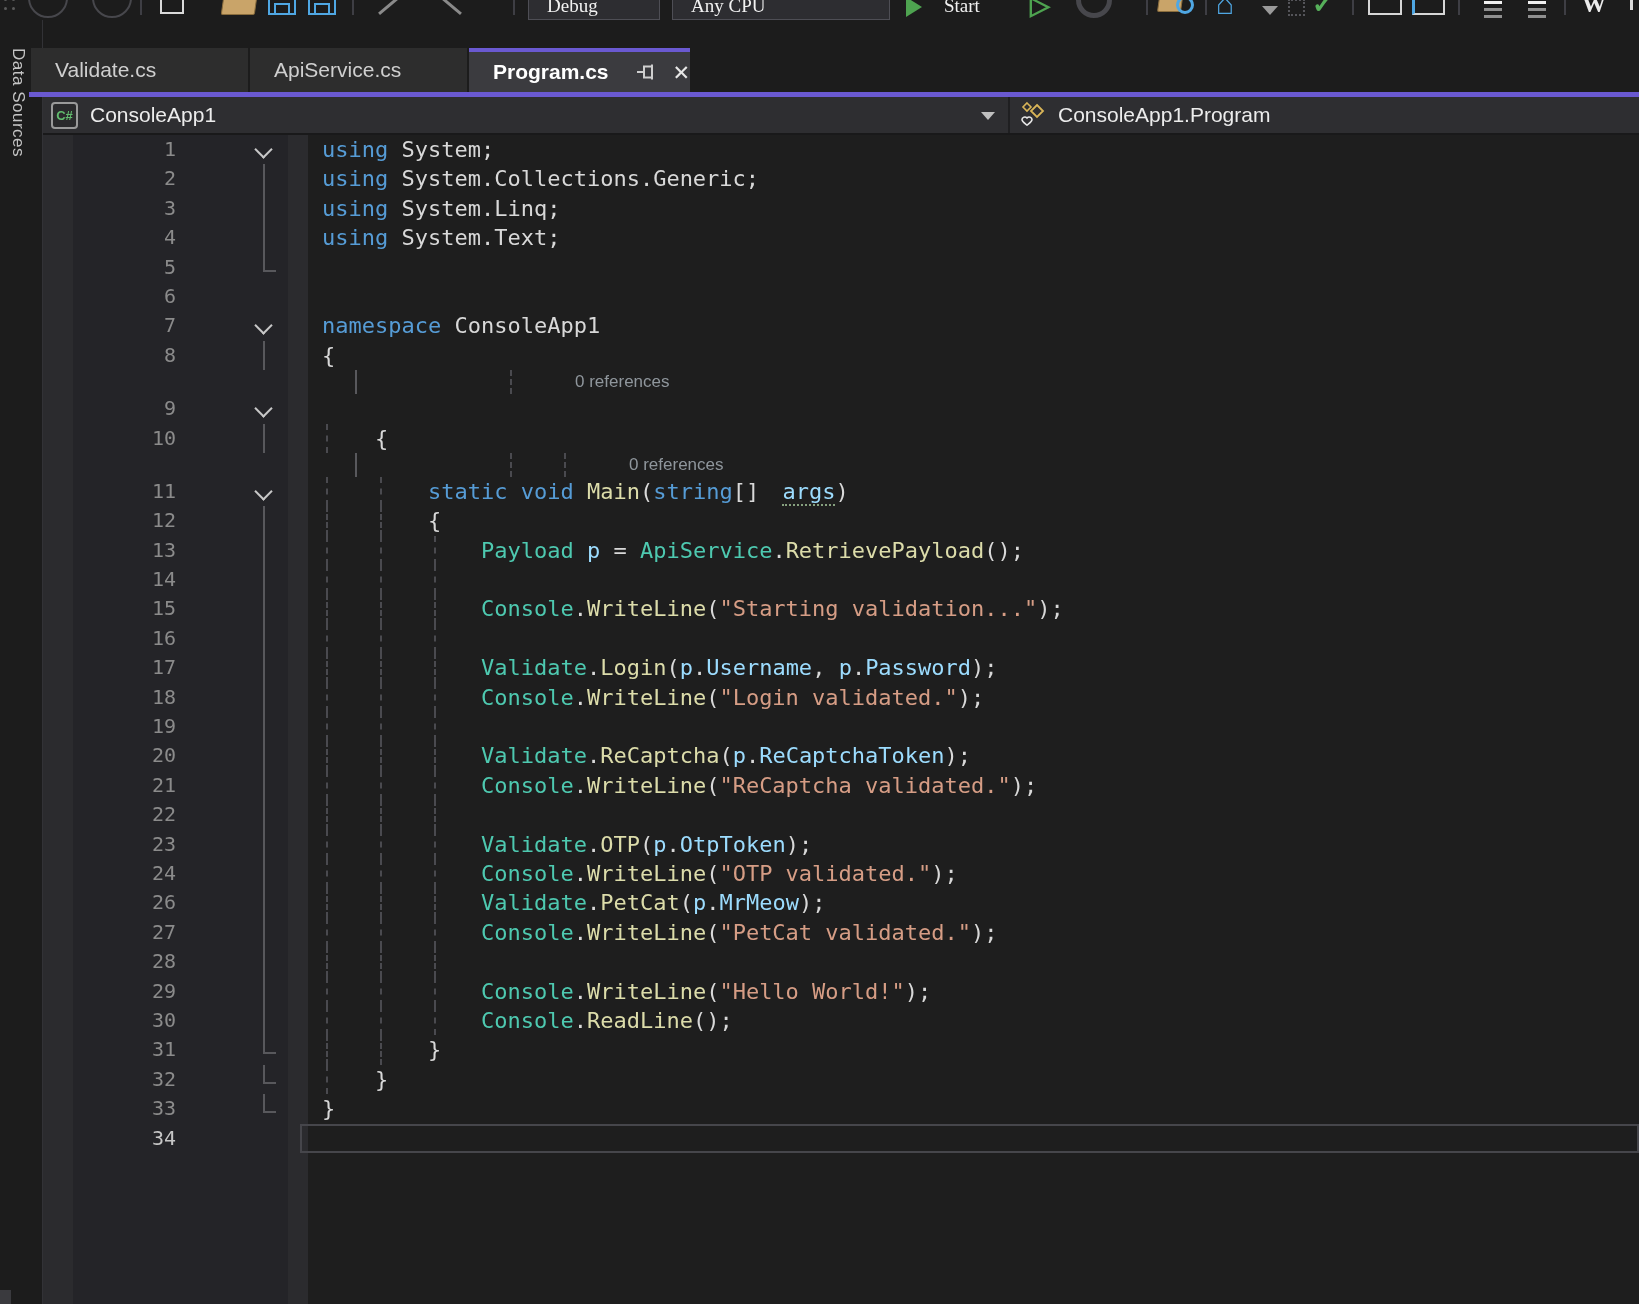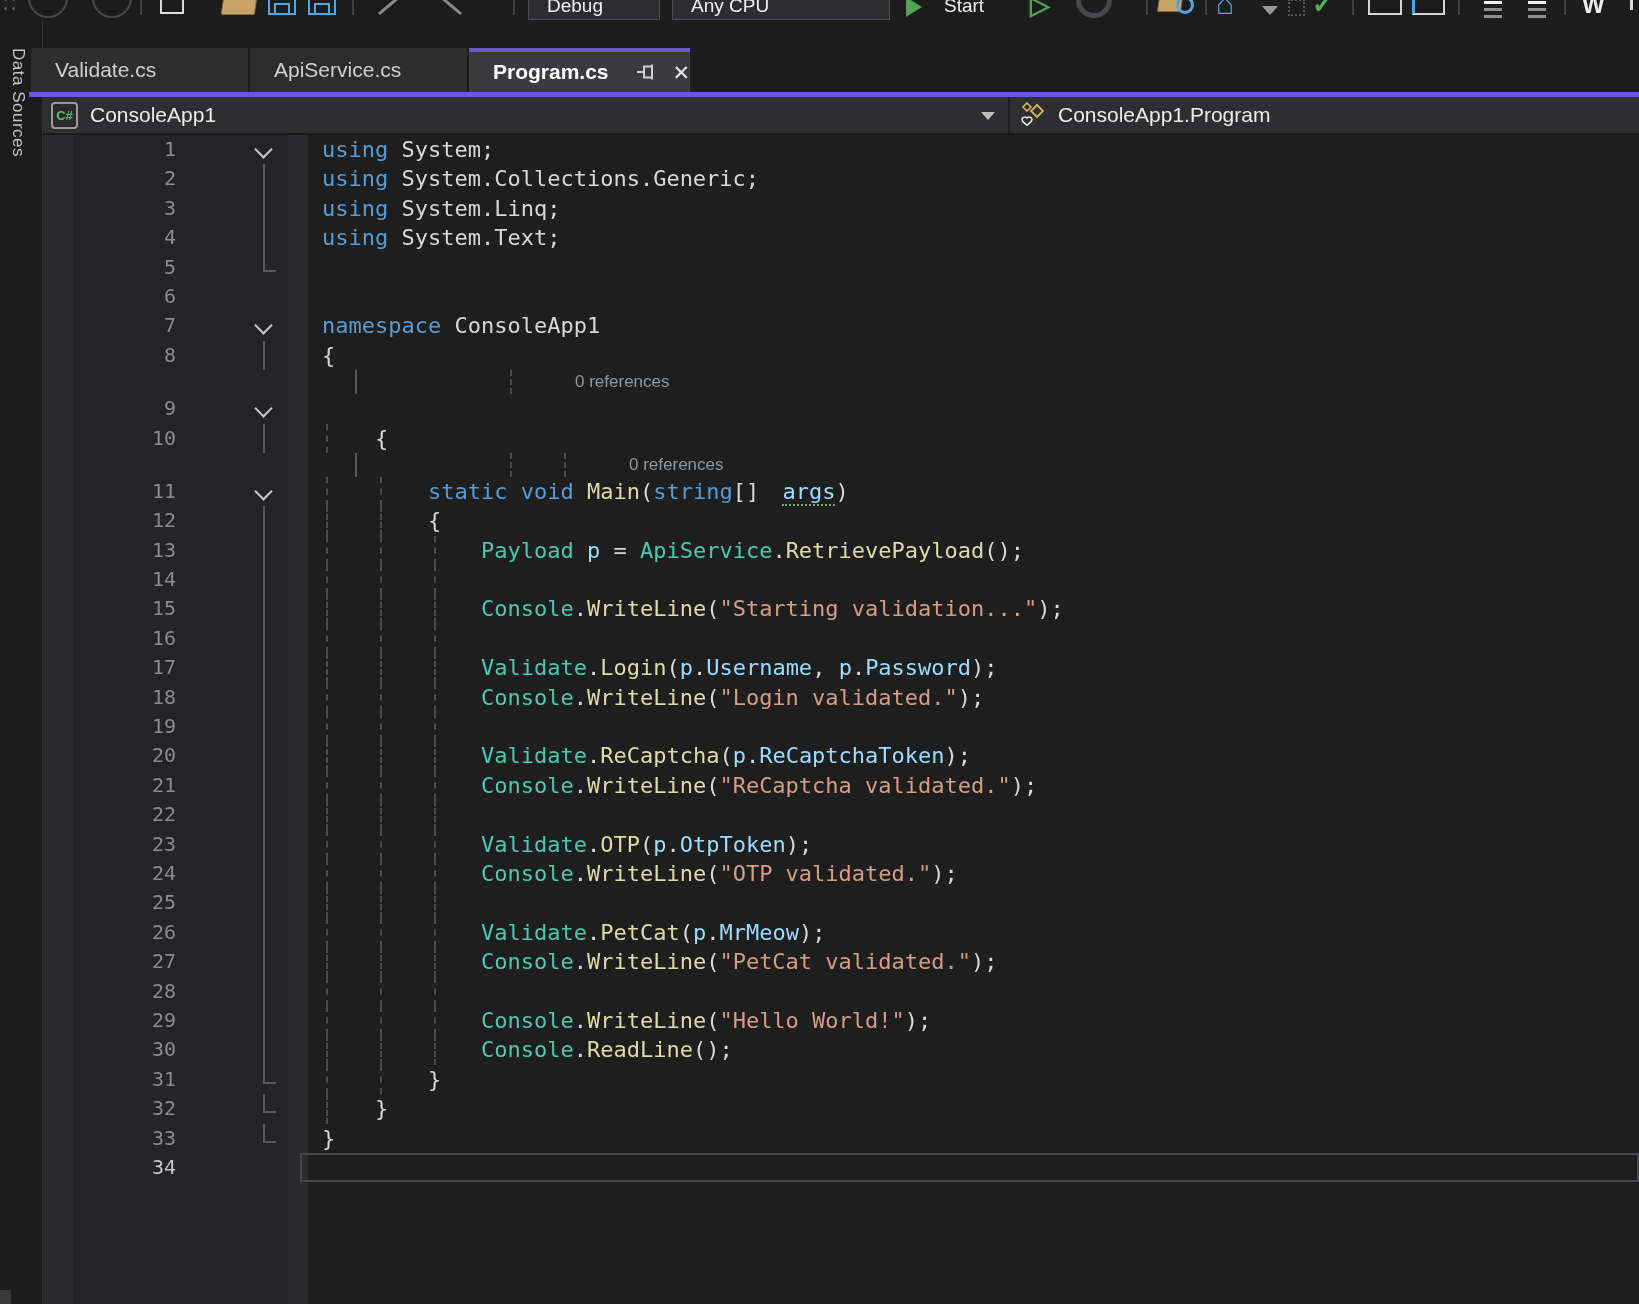--- a/index.html
+++ b/index.html
@@ -1,19 +1,19 @@
 <!DOCTYPE html>
 <html style="--accent: #6A59D1; --c-kw: #569CD6; --c-ty: #4EC9B0; --c-me: #DCDCAA; --c-va: #9CDCFE; --c-st: #D69D85; --c-pl: #D8D8D8; --green: #4EA350; --csgreen: #62BB6E;"><head>
 <meta charset="utf-8">
 <style>
   html,body{margin:0;padding:0;background:#111;}
   #app{position:relative;width:1639px;height:1304px;background:#1C1C1C;overflow:hidden;
        font-family:"Liberation Sans", sans-serif;}
   
-  .toolbar{position:absolute;left:0;top:0;width:1639px;height:20px;overflow:hidden;background:#1C1C1C;}
+  .toolbar{position:absolute;left:0;top:0;width:1639px;height:20px;overflow:hidden;background:#1C1C1C;font-family:Liberation Serif, serif;}
   .ti{position:absolute;}
   .sep{position:absolute;top:0;width:2px;height:15px;background:#3E3E44;}
   .circle-btn{width:36px;height:36px;border:2px solid #47474C;border-radius:50%;top:-22px;}
   .donut{width:26px;height:26px;border:5px solid #47474C;border-radius:50%;top:-18px;}
   .rect-icon{border:2px solid #DADADA;top:-14px;width:20px;height:24px;}
   .folder{width:32px;height:16px;background:#C9A469;border:1px solid #8a6d3d;border-radius:2px;top:-3px;transform:skewX(-8deg);}
   .floppy{width:24px;height:24px;border:2px solid #4FA7E3;top:-13px;}
   .floppy i{display:block;position:absolute;left:4px;bottom:0;width:12px;height:8px;border:2px solid #4FA7E3;border-bottom:none;}
   .diag{width:26px;height:3px;background:#8A8A8A;top:4px;}
   .combo{position:absolute;top:-13px;height:33px;background:#2D2D31;border:1px solid #4E4E55;box-sizing:border-box;}
@@ -219,21 +219,20 @@
         <div class="row"><div class="c-glyph"></div><div class="c-num">15</div><div class="c-fold"><span class="f-line"></span></div><div class="c-strip"></div><div class="c-code"><i class="g" style="left: 18px;"></i><i class="g" style="left: 72px;"></i><i class="g" style="left: 126px;"></i><span class="tk-pl">            </span><span class="tk-ty">Console</span><span class="tk-pl">.</span><span class="tk-me">WriteLine</span><span class="tk-pl">(</span><span class="tk-st">"Starting validation..."</span><span class="tk-pl">);</span></div></div>
         <div class="row"><div class="c-glyph"></div><div class="c-num">16</div><div class="c-fold"><span class="f-line"></span></div><div class="c-strip"></div><div class="c-code"><i class="g" style="left: 18px;"></i><i class="g" style="left: 72px;"></i><i class="g" style="left: 126px;"></i></div></div>
         <div class="row"><div class="c-glyph"></div><div class="c-num">17</div><div class="c-fold"><span class="f-line"></span></div><div class="c-strip"></div><div class="c-code"><i class="g" style="left: 18px;"></i><i class="g" style="left: 72px;"></i><i class="g" style="left: 126px;"></i><span class="tk-pl">            </span><span class="tk-ty">Validate</span><span class="tk-pl">.</span><span class="tk-me">Login</span><span class="tk-pl">(</span><span class="tk-va">p</span><span class="tk-pl">.</span><span class="tk-va">Username</span><span class="tk-pl">, </span><span class="tk-va">p</span><span class="tk-pl">.</span><span class="tk-va">Password</span><span class="tk-pl">);</span></div></div>
         <div class="row"><div class="c-glyph"></div><div class="c-num">18</div><div class="c-fold"><span class="f-line"></span></div><div class="c-strip"></div><div class="c-code"><i class="g" style="left: 18px;"></i><i class="g" style="left: 72px;"></i><i class="g" style="left: 126px;"></i><span class="tk-pl">            </span><span class="tk-ty">Console</span><span class="tk-pl">.</span><span class="tk-me">WriteLine</span><span class="tk-pl">(</span><span class="tk-st">"Login validated."</span><span class="tk-pl">);</span></div></div>
         <div class="row"><div class="c-glyph"></div><div class="c-num">19</div><div class="c-fold"><span class="f-line"></span></div><div class="c-strip"></div><div class="c-code"><i class="g" style="left: 18px;"></i><i class="g" style="left: 72px;"></i><i class="g" style="left: 126px;"></i></div></div>
         <div class="row"><div class="c-glyph"></div><div class="c-num">20</div><div class="c-fold"><span class="f-line"></span></div><div class="c-strip"></div><div class="c-code"><i class="g" style="left: 18px;"></i><i class="g" style="left: 72px;"></i><i class="g" style="left: 126px;"></i><span class="tk-pl">            </span><span class="tk-ty">Validate</span><span class="tk-pl">.</span><span class="tk-me">ReCaptcha</span><span class="tk-pl">(</span><span class="tk-va">p</span><span class="tk-pl">.</span><span class="tk-va">ReCaptchaToken</span><span class="tk-pl">);</span></div></div>
         <div class="row"><div class="c-glyph"></div><div class="c-num">21</div><div class="c-fold"><span class="f-line"></span></div><div class="c-strip"></div><div class="c-code"><i class="g" style="left: 18px;"></i><i class="g" style="left: 72px;"></i><i class="g" style="left: 126px;"></i><span class="tk-pl">            </span><span class="tk-ty">Console</span><span class="tk-pl">.</span><span class="tk-me">WriteLine</span><span class="tk-pl">(</span><span class="tk-st">"ReCaptcha validated."</span><span class="tk-pl">);</span></div></div>
         <div class="row"><div class="c-glyph"></div><div class="c-num">22</div><div class="c-fold"><span class="f-line"></span></div><div class="c-strip"></div><div class="c-code"><i class="g" style="left: 18px;"></i><i class="g" style="left: 72px;"></i><i class="g" style="left: 126px;"></i></div></div>
         <div class="row"><div class="c-glyph"></div><div class="c-num">23</div><div class="c-fold"><span class="f-line"></span></div><div class="c-strip"></div><div class="c-code"><i class="g" style="left: 18px;"></i><i class="g" style="left: 72px;"></i><i class="g" style="left: 126px;"></i><span class="tk-pl">            </span><span class="tk-ty">Validate</span><span class="tk-pl">.</span><span class="tk-me">OTP</span><span class="tk-pl">(</span><span class="tk-va">p</span><span class="tk-pl">.</span><span class="tk-va">OtpToken</span><span class="tk-pl">);</span></div></div>
         <div class="row"><div class="c-glyph"></div><div class="c-num">24</div><div class="c-fold"><span class="f-line"></span></div><div class="c-strip"></div><div class="c-code"><i class="g" style="left: 18px;"></i><i class="g" style="left: 72px;"></i><i class="g" style="left: 126px;"></i><span class="tk-pl">            </span><span class="tk-ty">Console</span><span class="tk-pl">.</span><span class="tk-me">WriteLine</span><span class="tk-pl">(</span><span class="tk-st">"OTP validated."</span><span class="tk-pl">);</span></div></div>
-        <div class="row"><div class="c-glyph"></div><div class="c-num">25</div><div class="c-fold"><span class="f-line"></span></div><div class="c-strip"></div><div class="c-code"><i class="g" style="left: 18px;"></i><i class="g" style="left: 72px;"></i><i class="g" style="left: 126px;"></i></div></div>
         <div class="row"><div class="c-glyph"></div><div class="c-num">26</div><div class="c-fold"><span class="f-line"></span></div><div class="c-strip"></div><div class="c-code"><i class="g" style="left: 18px;"></i><i class="g" style="left: 72px;"></i><i class="g" style="left: 126px;"></i><span class="tk-pl">            </span><span class="tk-ty">Validate</span><span class="tk-pl">.</span><span class="tk-me">PetCat</span><span class="tk-pl">(</span><span class="tk-va">p</span><span class="tk-pl">.</span><span class="tk-va">MrMeow</span><span class="tk-pl">);</span></div></div>
         <div class="row"><div class="c-glyph"></div><div class="c-num">27</div><div class="c-fold"><span class="f-line"></span></div><div class="c-strip"></div><div class="c-code"><i class="g" style="left: 18px;"></i><i class="g" style="left: 72px;"></i><i class="g" style="left: 126px;"></i><span class="tk-pl">            </span><span class="tk-ty">Console</span><span class="tk-pl">.</span><span class="tk-me">WriteLine</span><span class="tk-pl">(</span><span class="tk-st">"PetCat validated."</span><span class="tk-pl">);</span></div></div>
         <div class="row"><div class="c-glyph"></div><div class="c-num">28</div><div class="c-fold"><span class="f-line"></span></div><div class="c-strip"></div><div class="c-code"><i class="g" style="left: 18px;"></i><i class="g" style="left: 72px;"></i><i class="g" style="left: 126px;"></i></div></div>
         <div class="row"><div class="c-glyph"></div><div class="c-num">29</div><div class="c-fold"><span class="f-line"></span></div><div class="c-strip"></div><div class="c-code"><i class="g" style="left: 18px;"></i><i class="g" style="left: 72px;"></i><i class="g" style="left: 126px;"></i><span class="tk-pl">            </span><span class="tk-ty">Console</span><span class="tk-pl">.</span><span class="tk-me">WriteLine</span><span class="tk-pl">(</span><span class="tk-st">"Hello World!"</span><span class="tk-pl">);</span></div></div>
         <div class="row"><div class="c-glyph"></div><div class="c-num">30</div><div class="c-fold"><span class="f-line"></span></div><div class="c-strip"></div><div class="c-code"><i class="g" style="left: 18px;"></i><i class="g" style="left: 72px;"></i><i class="g" style="left: 126px;"></i><span class="tk-pl">            </span><span class="tk-ty">Console</span><span class="tk-pl">.</span><span class="tk-me">ReadLine</span><span class="tk-pl">();</span></div></div>
         <div class="row"><div class="c-glyph"></div><div class="c-num">31</div><div class="c-fold"><span class="f-corner"></span></div><div class="c-strip"></div><div class="c-code"><i class="g" style="left: 18px;"></i><i class="g" style="left: 72px;"></i><span class="tk-pl">        }</span></div></div>
         <div class="row"><div class="c-glyph"></div><div class="c-num">32</div><div class="c-fold"><span class="f-corner"></span></div><div class="c-strip"></div><div class="c-code"><i class="g" style="left: 18px;"></i><span class="tk-pl">    }</span></div></div>
         <div class="row"><div class="c-glyph"></div><div class="c-num">33</div><div class="c-fold"><span class="f-corner"></span></div><div class="c-strip"></div><div class="c-code"><span class="tk-pl">}</span></div></div>
         <div class="row"><div class="c-glyph"></div><div class="c-num cur">34</div><div class="c-fold"></div><div class="c-strip"></div><div class="c-code"></div><div class="curbox"></div></div>
       </div>

